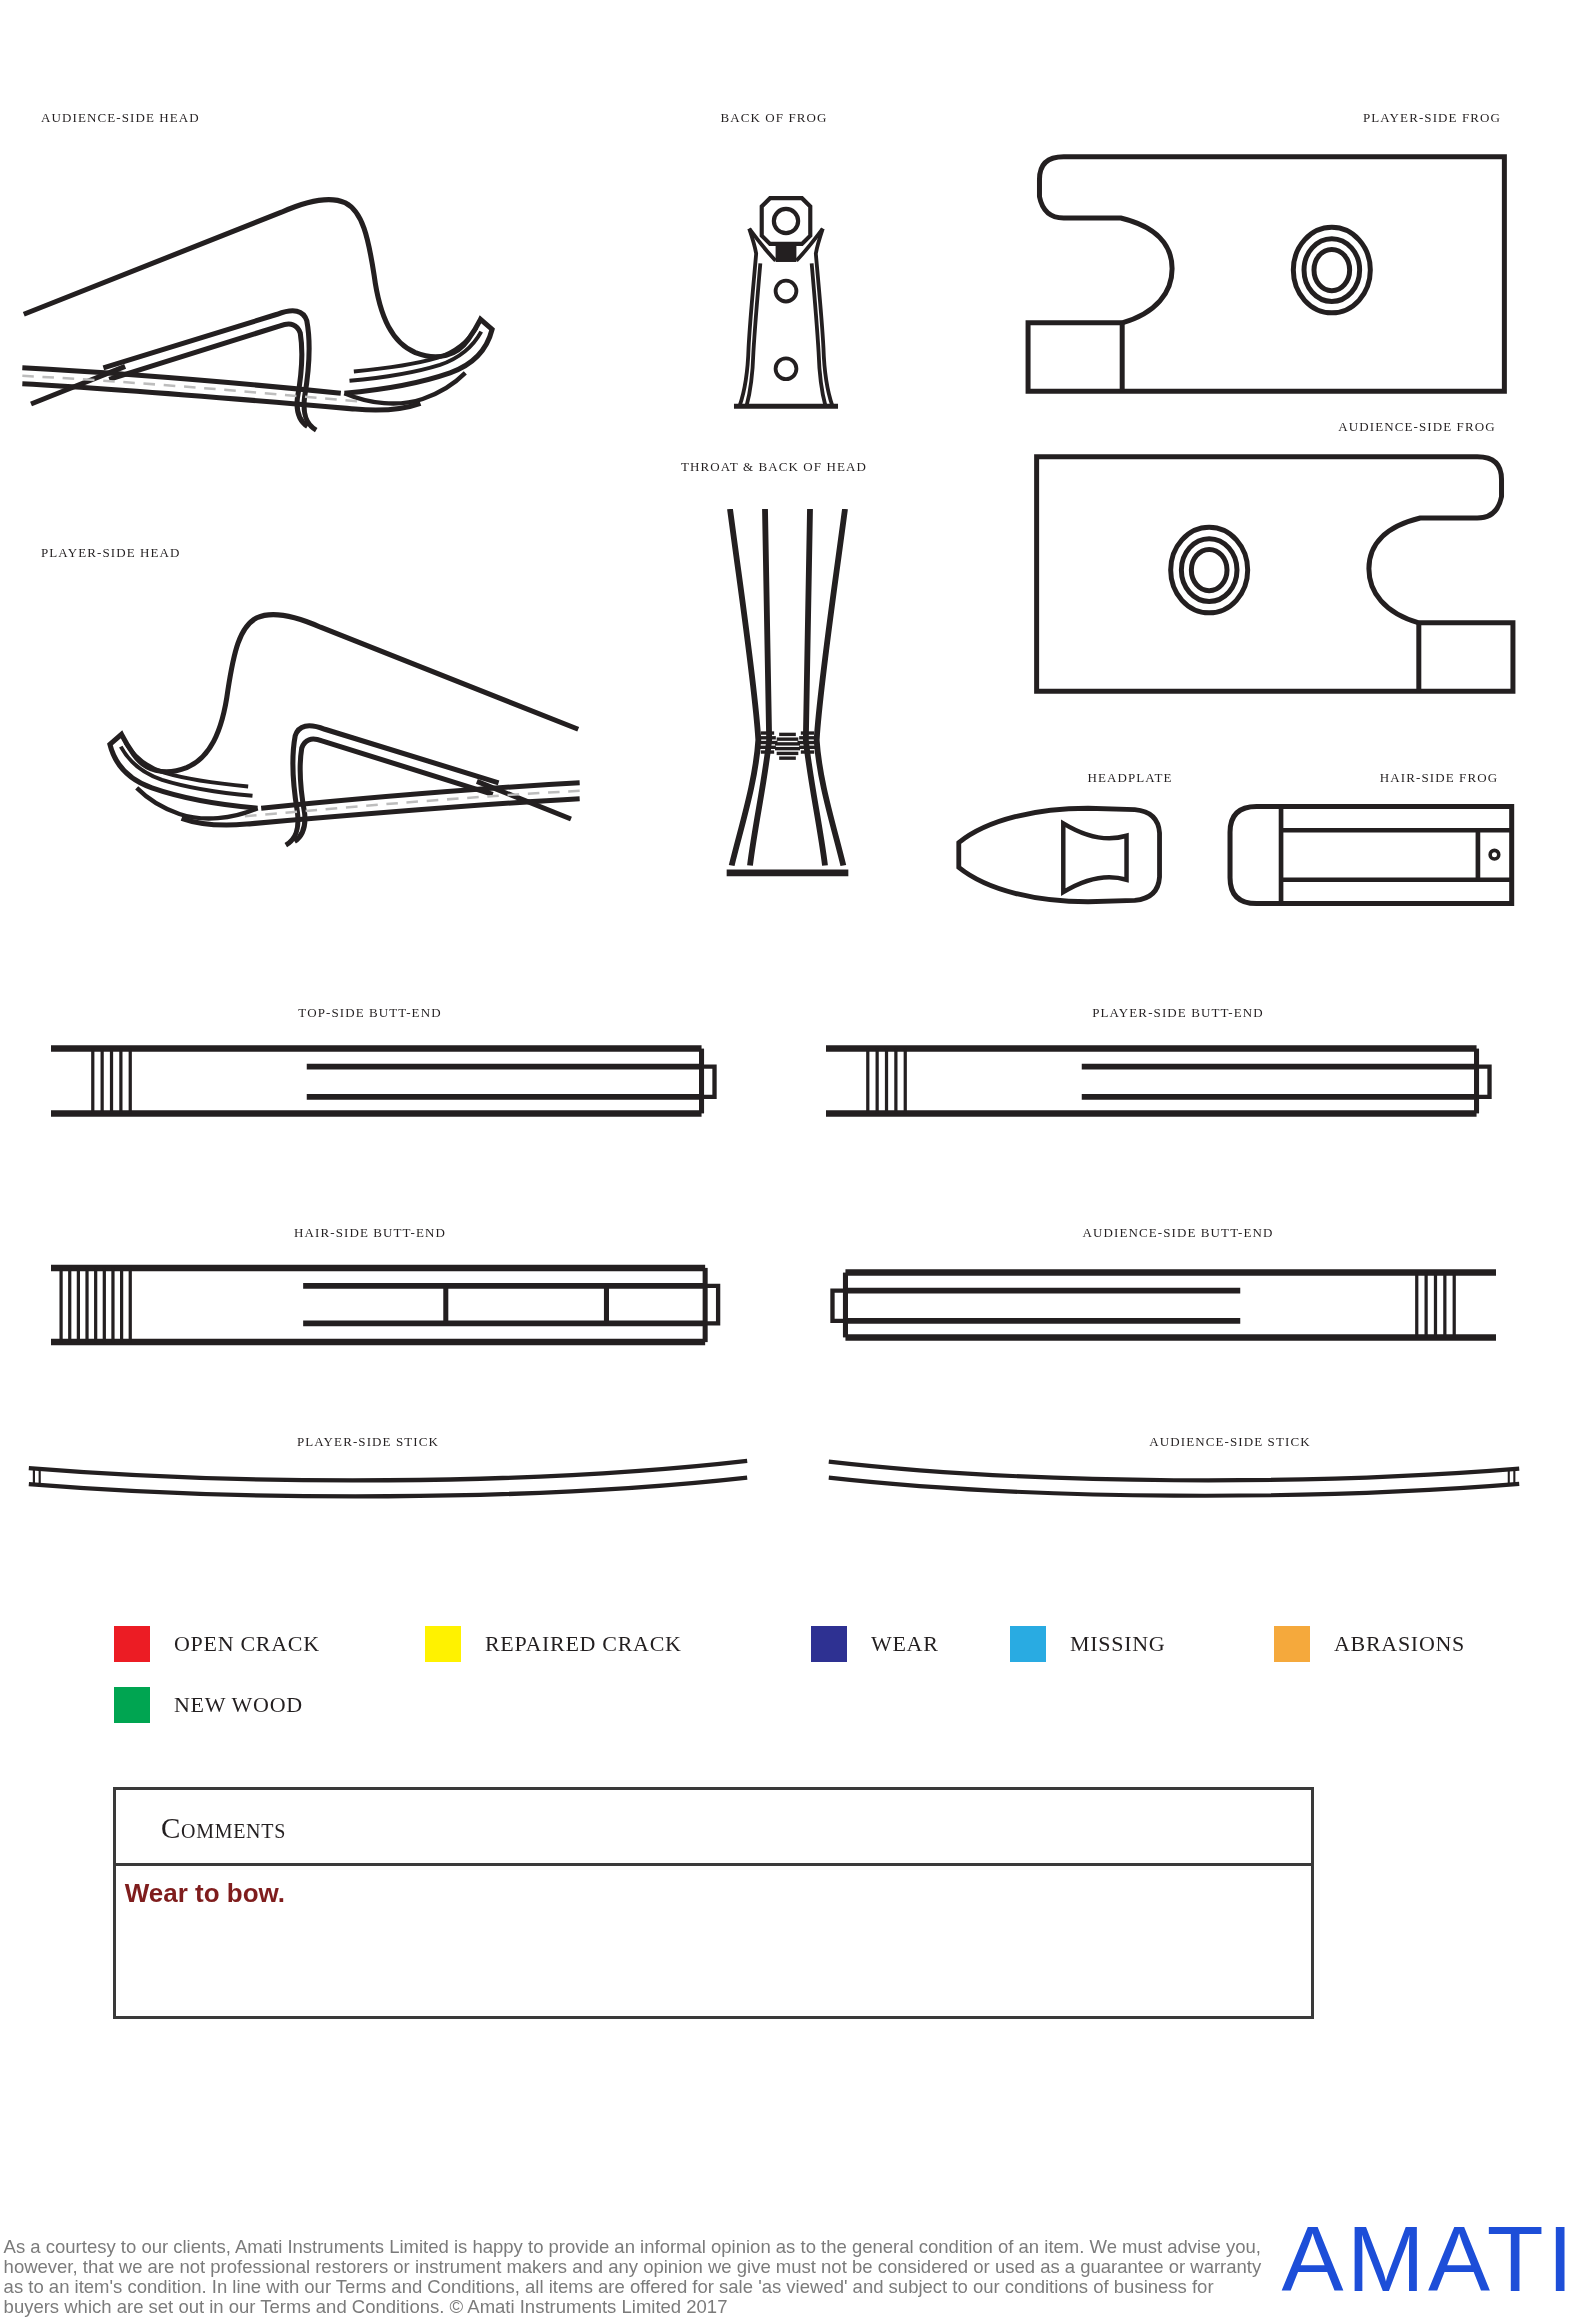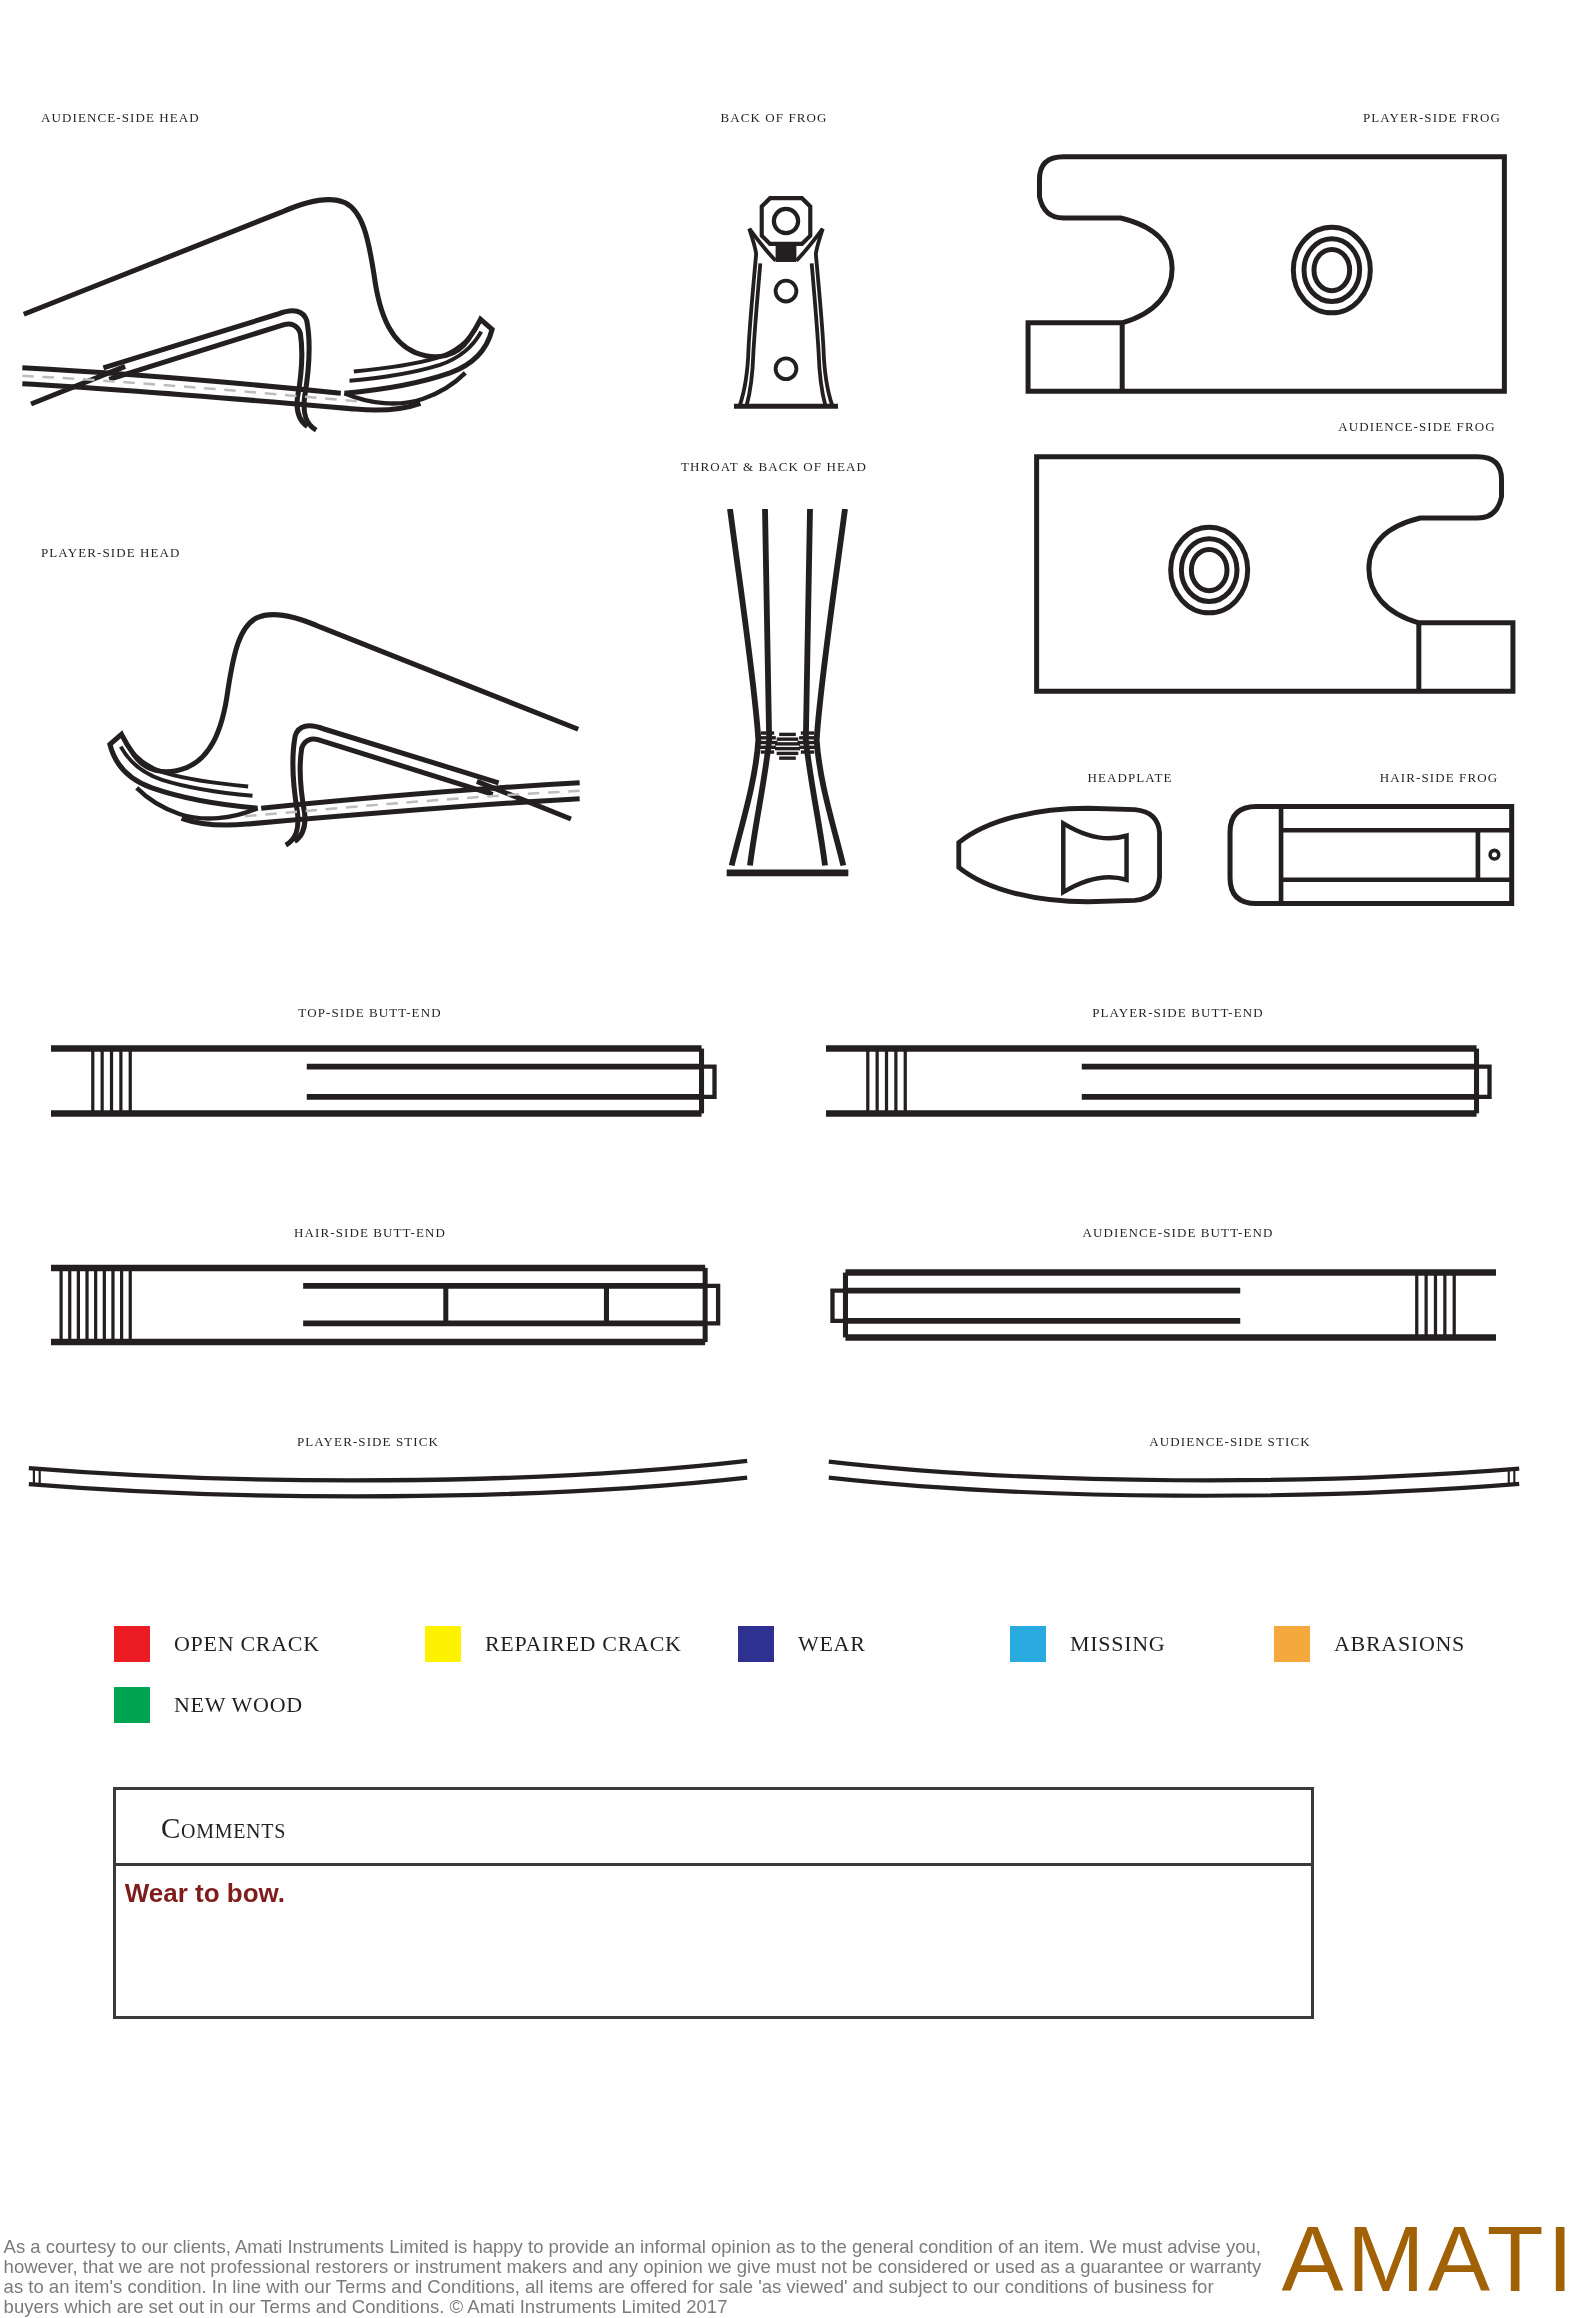--- a/index.html
+++ b/index.html
@@ -235,21 +235,21 @@
   </div>
 
   <div class="abs legend-item" style="left:114px;top:1626px;">
     <span class="swatch" style="background: rgb(236, 28, 36);"></span>
     <span class="legend-label">OPEN CRACK</span>
   </div>
   <div class="abs legend-item" style="left:425px;top:1626px;">
     <span class="swatch" style="background: rgb(255, 242, 0);"></span>
     <span class="legend-label">REPAIRED CRACK</span>
   </div>
-  <div class="abs legend-item" style="left:738px;top:1626px;">
+  <div class="abs legend-item" style="left:811px;top:1626px;">
     <span class="swatch" style="background: rgb(46, 49, 146);"></span>
     <span class="legend-label">WEAR</span>
   </div>
   <div class="abs legend-item" style="left:1010px;top:1626px;">
     <span class="swatch" style="background: rgb(41, 171, 226);"></span>
     <span class="legend-label">MISSING</span>
   </div>
   <div class="abs legend-item" style="left:1274px;top:1626px;">
     <span class="swatch" style="background: rgb(245, 169, 60);"></span>
     <span class="legend-label">ABRASIONS</span>
@@ -260,16 +260,16 @@
   </div>
 
   <div id="comments-box" class="abs">
     <div id="comments-header">
       <div id="comments-title">Comments</div>
     </div>
     <div id="comments-text">Wear to bow.</div>
   </div>
 
   <div id="footer-text" class="abs" style="color: rgb(123, 123, 123);">As a courtesy to our clients, Amati Instruments Limited is happy to provide an informal opinion as to the general condition of an item. We must advise you, however, that we are not professional restorers or instrument makers and any opinion we give must not be considered or used as a guarantee or warranty as to an item's condition. In line with our Terms and Conditions, all items are offered for sale 'as viewed' and subject to our conditions of business for buyers which are set out in our Terms and Conditions. © Amati Instruments Limited 2017</div>
-  <div id="amati-logo" class="abs" style="color: #a16207;">AMATI</div>
+  <div id="amati-logo" class="abs" style="color: #1d4ed8;">AMATI</div>
 
 </div>
 
 
 </body></html>

